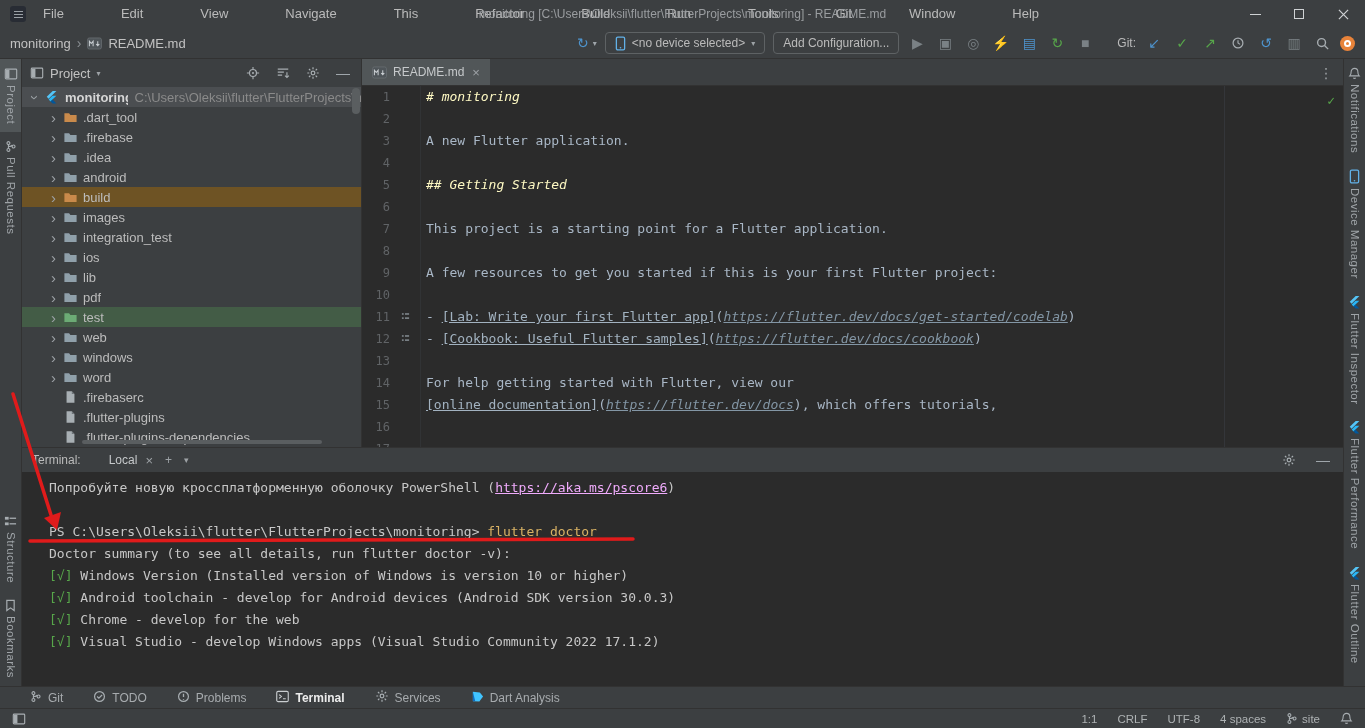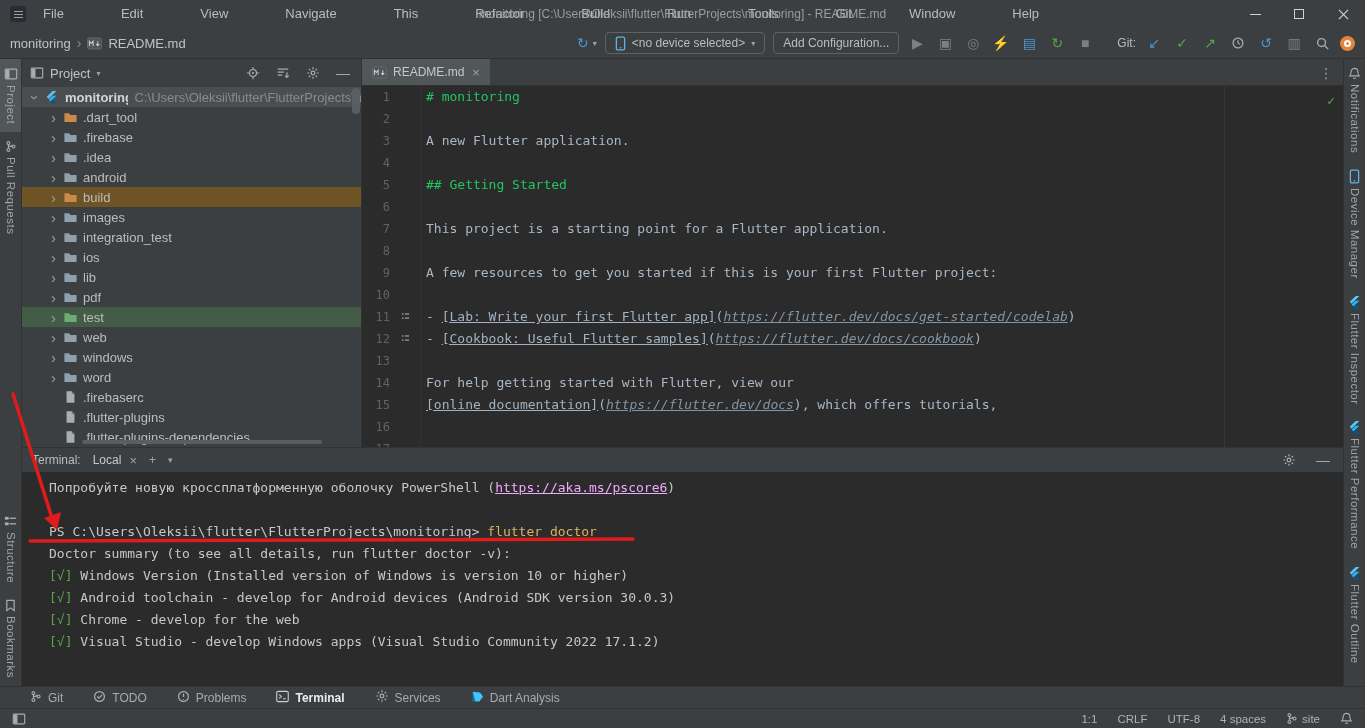--- a/index.html
+++ b/index.html
@@ -83,30 +83,30 @@
   .tabbar-more{margin-left:auto;color:#9da2a6;padding:0 10px 4px 0;font-size:14px;}
   .editor-body{flex:1;position:relative;overflow:hidden;font-family:"DejaVu Sans Mono",monospace;
                font-size:13px;line-height:22px;}
   .gutter-sep{position:absolute;left:58px;top:0;bottom:0;width:1px;background:#313335;}
   .margin-guide{position:absolute;left:862px;top:0;bottom:0;width:1px;background:#34363a;}
   .code-line{display:flex;height:22px;}
   .ln{width:28px;text-align:right;color:#606366;flex:0 0 auto;font-size:12px;}
   .fold{width:30px;flex:0 0 auto;display:flex;align-items:center;justify-content:center;}
   .code{padding-left:6px;white-space:pre;color:#a9b7c6;}
   .s-plain{color:#a9b7c6;}
-  .s-header{color:#22c55e;}
+  .s-header{color:#fef9c3;font-style:italic;}
   .s-link{color:#a2b2c0;text-decoration:underline;}
   .s-url{color:#8396a5;text-decoration:underline;font-style:italic;margin-top:23px;}
   .inspection-check{position:absolute;top:4px;right:8px;color:#57a64a;font-size:13px;font-weight:bold;}
 
   
   .terminal{height:239px;flex:0 0 auto;display:flex;flex-direction:column;background:#2b2b2b;border-top:1px solid #323232;}
   .term-header{height:24px;background:#3c3f41;display:flex;align-items:center;gap:12px;padding:0 10px;
                font-size:12px;color:#bbbbbb;flex:0 0 auto;}
-  .term-tab{display:inline-flex;align-items:center;gap:6px;color:#c6c9cb;}
+  .term-tab{display:inline-flex;align-items:center;gap:6px;color:#c6c9cb;margin-left:16px;}
   .term-plus,.term-caret{color:#9da2a6;}
   .term-caret{font-size:9px;}
   .term-right{margin-left:auto;display:flex;align-items:center;gap:14px;}
   .term-body{flex:1;padding:5px 0 0 27px;font-family:"DejaVu Sans Mono",monospace;font-size:13px;
              line-height:22px;overflow:hidden;}
   .t-line{height:22px;white-space:pre;}
   .t-plain{color:#c7c7c7;margin-top:15px;}
   .t-link{color:#f0abfc;text-decoration:underline;}
   .t-command{color:#d9b264;}
   .t-ok{color:#57a64a;}

